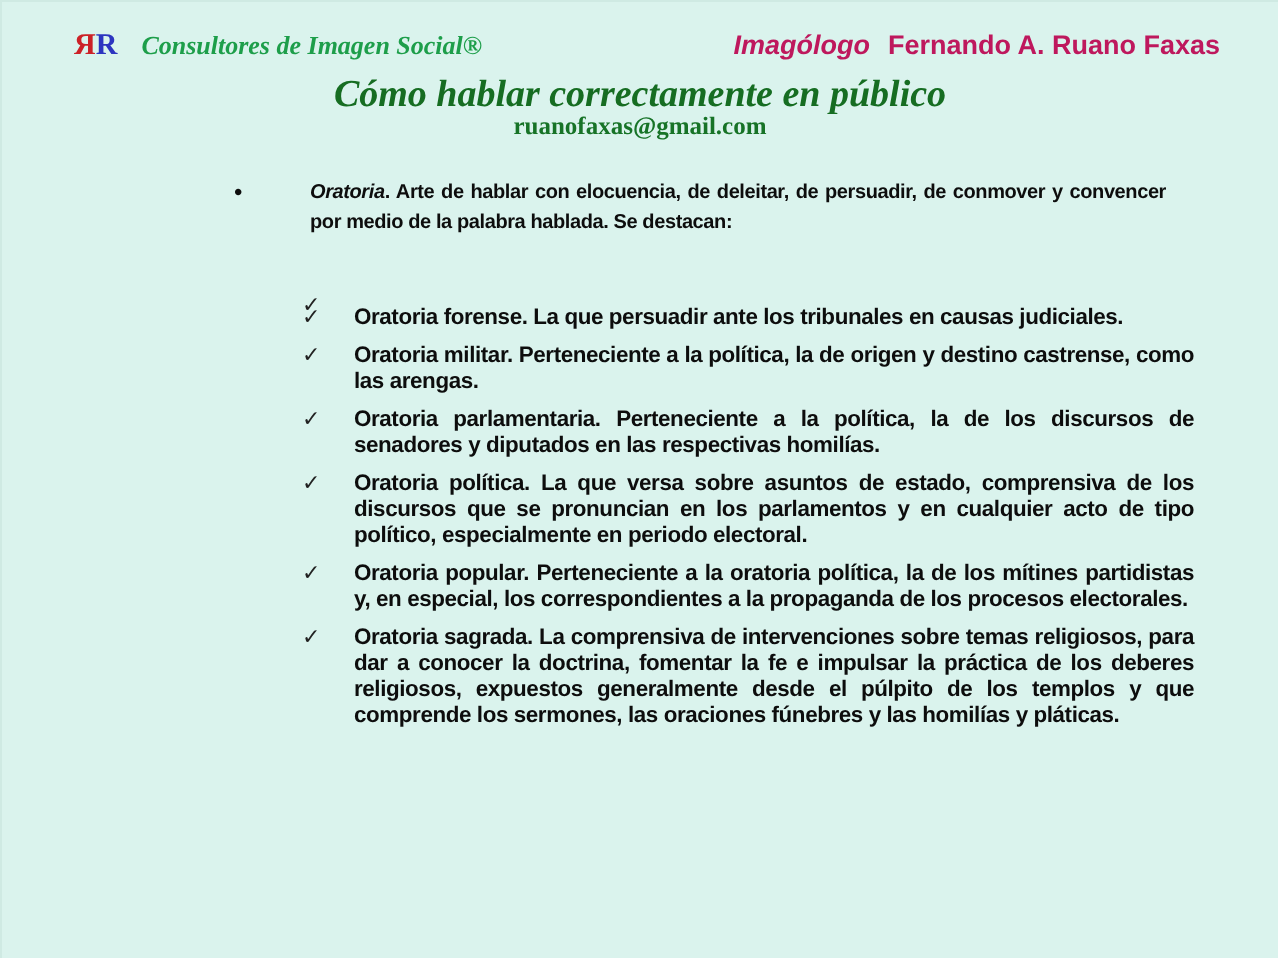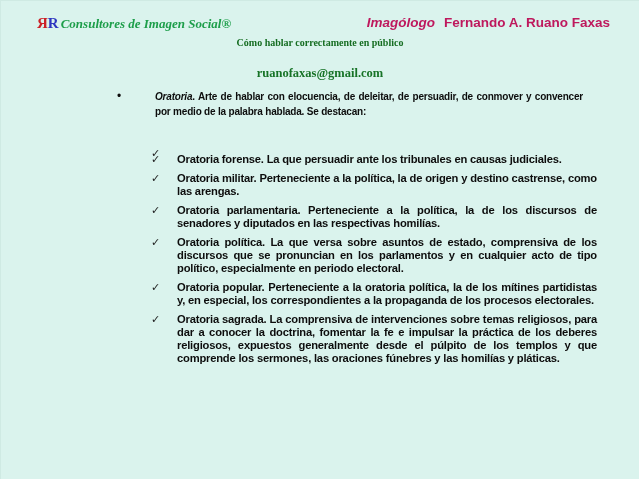--- a/index.html
+++ b/index.html
@@ -25,38 +25,38 @@
   }
   .logo-r{
     color:#2d35c0;font-weight:bold;
     font-family:"Liberation Serif",serif;
     font-size:15px;
   }
   .logo-brand{
     color:#1d9e4a;font-weight:bold;font-style:italic;
     font-family:"Liberation Serif",serif;
     font-size:13px;
-    margin-left:2px;
+    margin-left:12px;
   }
   .header-right{
     position:absolute;right:29px;top:14px;
     color:#be185d;font-weight:bold;
     font-size:13.5px;
     white-space:nowrap;
   }
   .header-right .imagologo{font-style:italic;margin-right:9px;}
   .subtitle{
     position:absolute;left:0;top:36px;width:100%;
     text-align:center;
-    color:#166d22;font-weight:bold;
+    color:#166d22;font-weight:bold;font-style:italic;
     font-family:"Liberation Serif",serif;
-    font-size:10px;
+    font-size:19px;
   }
   .email{
-    position:absolute;left:0;top:65px;width:100%;
+    position:absolute;left:0;top:55px;width:100%;
     text-align:center;
     color:#177327;font-weight:bold;
     font-family:"Liberation Serif",serif;
     font-size:12.5px;
   }
   
   .main-row{
     position:absolute;left:112px;top:88px;
     width:470px;
     display:flex;

